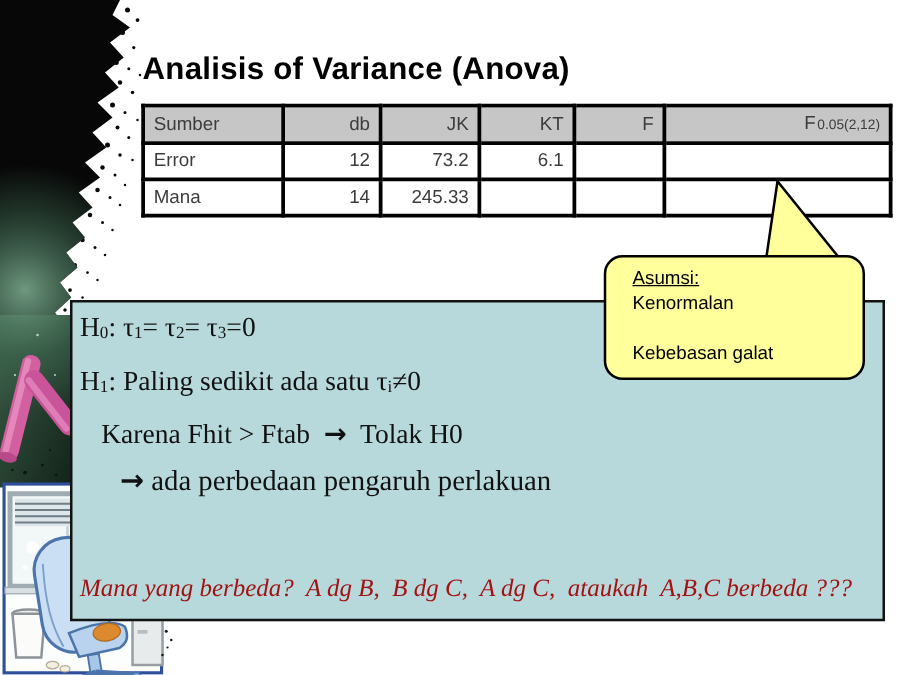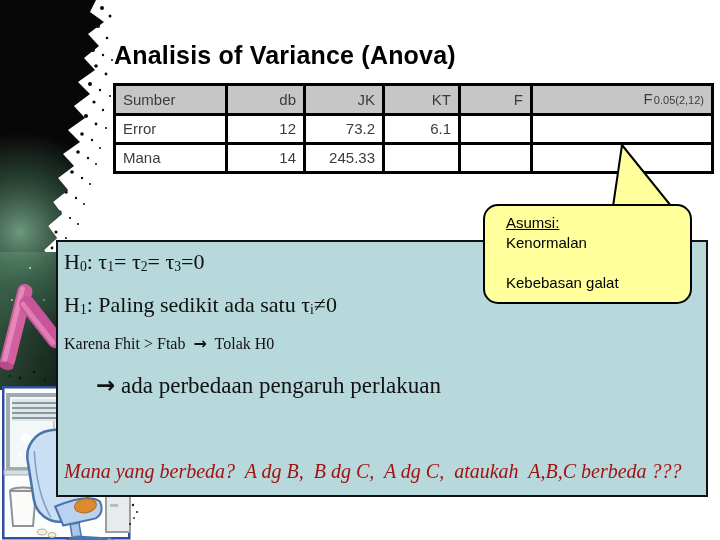--- a/index.html
+++ b/index.html
@@ -42,21 +42,21 @@
 
   
   .panel{
     position:absolute;left:56px;top:240px;width:648px;height:253px;z-index:3;
     background:var(--panel-bg);border:2px solid #121212;
     font-family:"Liberation Serif",serif;color:#111;
   }
   .panel .line{position:absolute;white-space:pre;}
   .ln-h0{left:6px;top:7px;font-size:22px;}
   .ln-h1{left:6px;top:50px;font-size:22px;}
-  .ln-karena{left:6px;top:92px;font-size:16px;}
+  .ln-karena{left:23px;top:92px;font-size:22px;}
   .ln-conseq{left:38px;top:130px;font-size:23px;}
   .ln-note{left:56px;top:172px;font-size:20px;font-style:italic;color:#1b1b1b;}
   .ln-question{left:6px;top:218px;font-size:20px;font-style:italic;font-weight:400;color:var(--accent-red);}
   .panel .sub{font-size:.62em;vertical-align:-.12em;}
   .panel .arrow{font-family:"DejaVu Sans",sans-serif;font-weight:700;}
 
   
   .callout-tail{position:absolute;left:600px;top:140px;z-index:4;}
   .callout{
     position:absolute;left:483px;top:204px;width:209px;height:100px;z-index:5;

